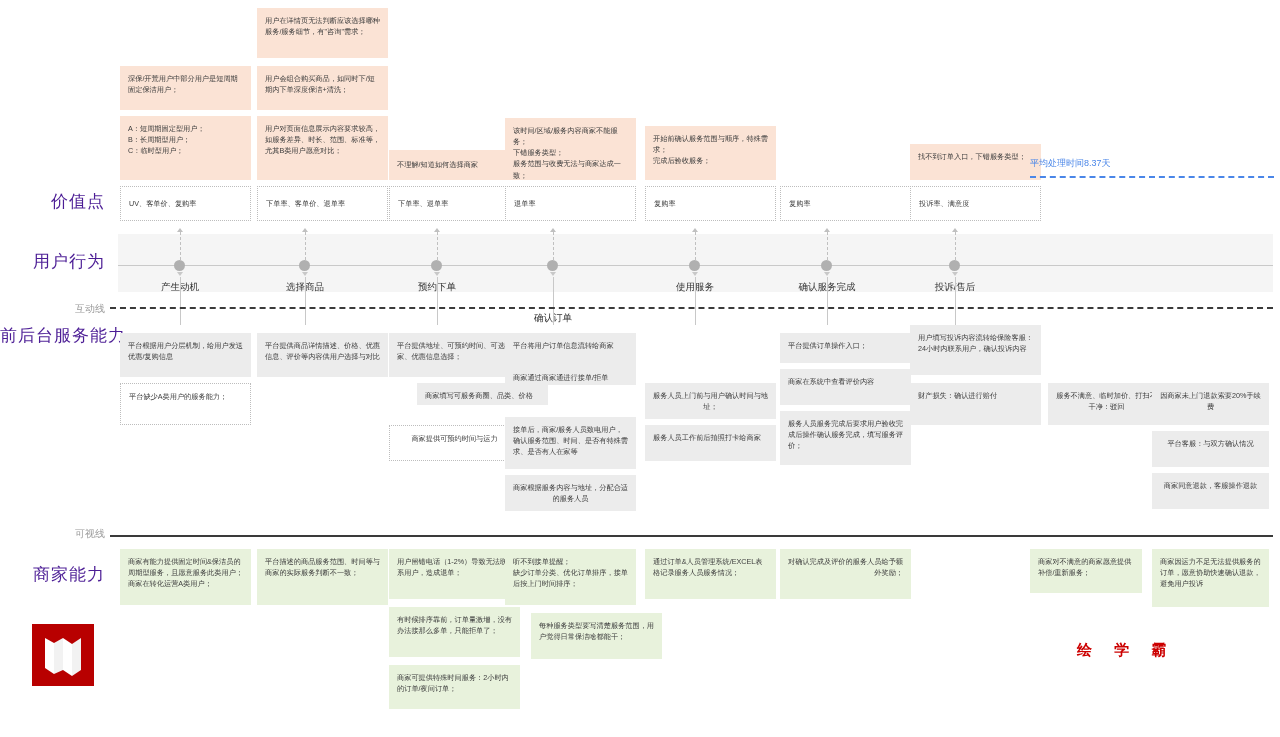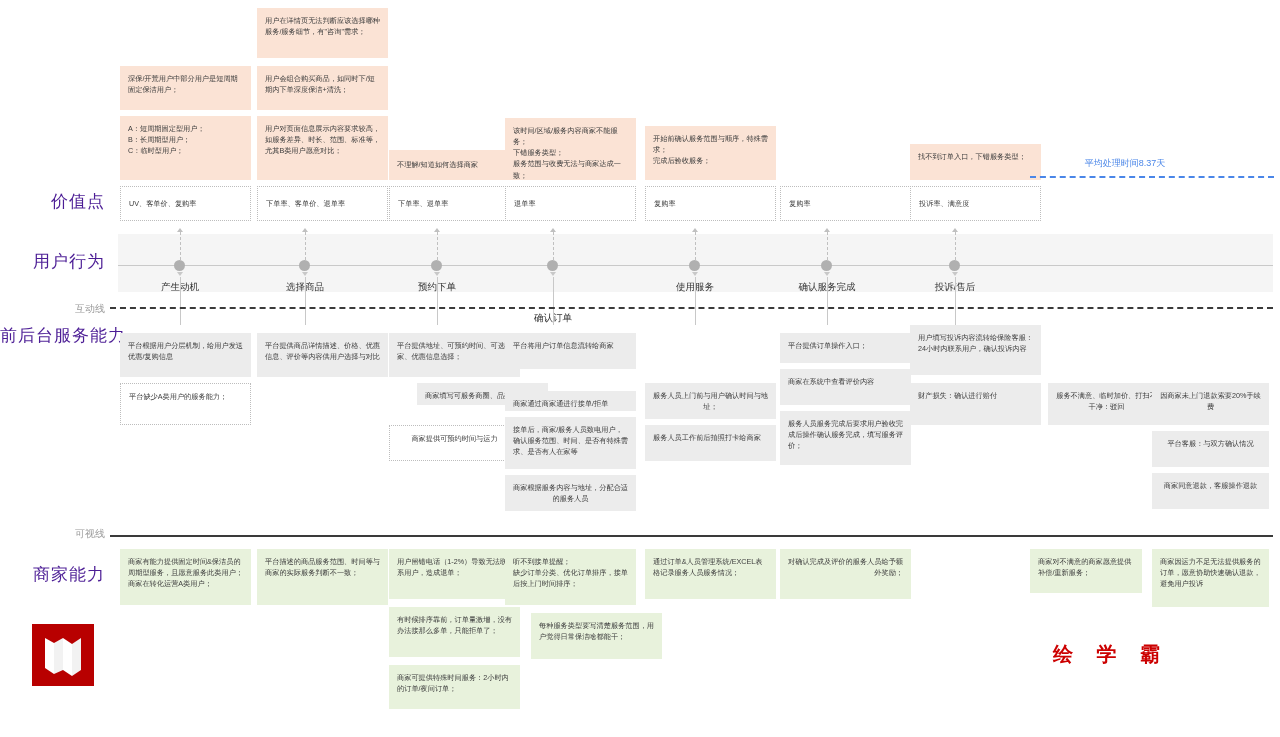--- a/index.html
+++ b/index.html
@@ -106,36 +106,37 @@
   
   .annot-line {
     position: absolute;
     border-top: 2px dashed #4a86e8;
     height: 0;
   }
   .annot-text {
     position: absolute;
     font-size: 9px;
     color: #4a86e8;
-    text-align: center;
+    text-align: left;
     white-space: nowrap;
   }
 
   
   .logo-box {
     position: absolute;
     background: #b80000;
   }
   .brand-text {
     position: absolute;
-    font-size: 20px;
+    font-size: 15px;
     font-weight: bold;
     color: #cc0000;
     letter-spacing: 9px;
     white-space: nowrap;
+    margin-left: 24px;
   }
 </style>
 </head>
 <body>
 
 <div id="canvas">
 
   <div class="row-label" style="left:0;top:190px;width:105px;">价值点</div>
   <div class="row-label" style="left:0;top:250px;width:105px;">用户行为</div>
   <div class="line-label" style="left:0;top:302px;width:105px;">互动线</div>
@@ -231,21 +232,21 @@
   <div class="card service" style="left:120px;top:333px;width:131px;height:44px;">平台根据用户分层机制，给用户发送优惠/复购信息</div>
   <div class="card value" style="left:120px;top:383px;width:131px;height:42px;">平台缺少A类用户的服务能力；</div>
 
   <div class="card service" style="left:257px;top:333px;width:131px;height:44px;">平台提供商品详情描述、价格、优惠信息、评价等内容供用户选择与对比</div>
 
   <div class="card service" style="left:389px;top:333px;width:131px;height:44px;">平台提供地址、可预约时间、可选商家、优惠信息选择；</div>
   <div class="card service" style="left:389px;top:383px;width:131px;height:22px;margin-left:28px;">商家填写可服务商圈、品类、价格</div>
   <div class="card value center" style="left:389px;top:425px;width:131px;height:36px;">商家提供可预约时间与运力</div>
 
   <div class="card service" style="left:505px;top:333px;width:131px;height:36px;">平台将用户订单信息流转给商家</div>
-  <div class="card service" style="left:505px;top:391px;width:131px;height:20px;">商家通过商家通进行接单/拒单</div>
+  <div class="card service" style="left:505px;top:365px;width:131px;height:20px;">商家通过商家通进行接单/拒单</div>
   <div class="card service" style="left:505px;top:417px;width:131px;height:52px;">接单后，商家/服务人员致电用户，确认服务范围、时间、是否有特殊需求、是否有人在家等</div>
   <div class="card service center" style="left:505px;top:475px;width:131px;height:36px;">商家根据服务内容与地址，分配合适的服务人员</div>
 
   <div class="card service center" style="left:645px;top:383px;width:131px;height:36px;">服务人员上门前与用户确认时间与地址；</div>
   <div class="card service" style="left:645px;top:425px;width:131px;height:36px;">服务人员工作前后拍照打卡给商家</div>
 
   <div class="card service" style="left:780px;top:333px;width:131px;height:30px;">平台提供订单操作入口；</div>
   <div class="card service" style="left:780px;top:369px;width:131px;height:36px;">商家在系统中查看评价内容</div>
   <div class="card service" style="left:780px;top:411px;width:131px;height:54px;">服务人员服务完成后要求用户验收完成后操作确认服务完成，填写服务评价；</div>
 

